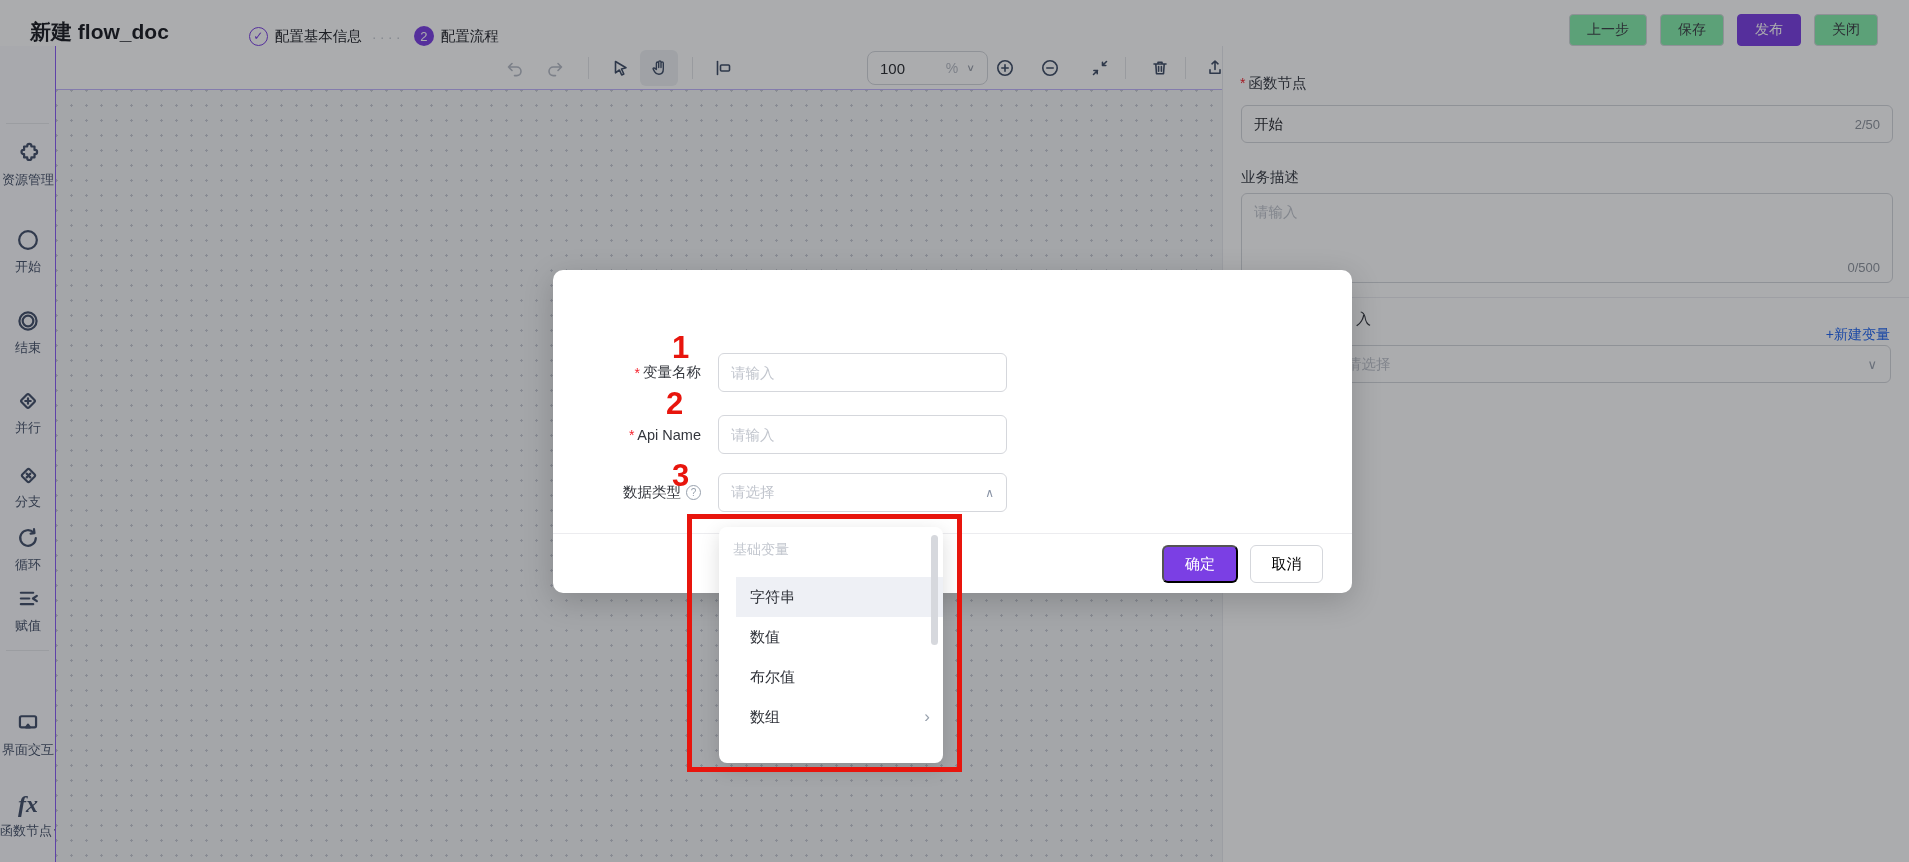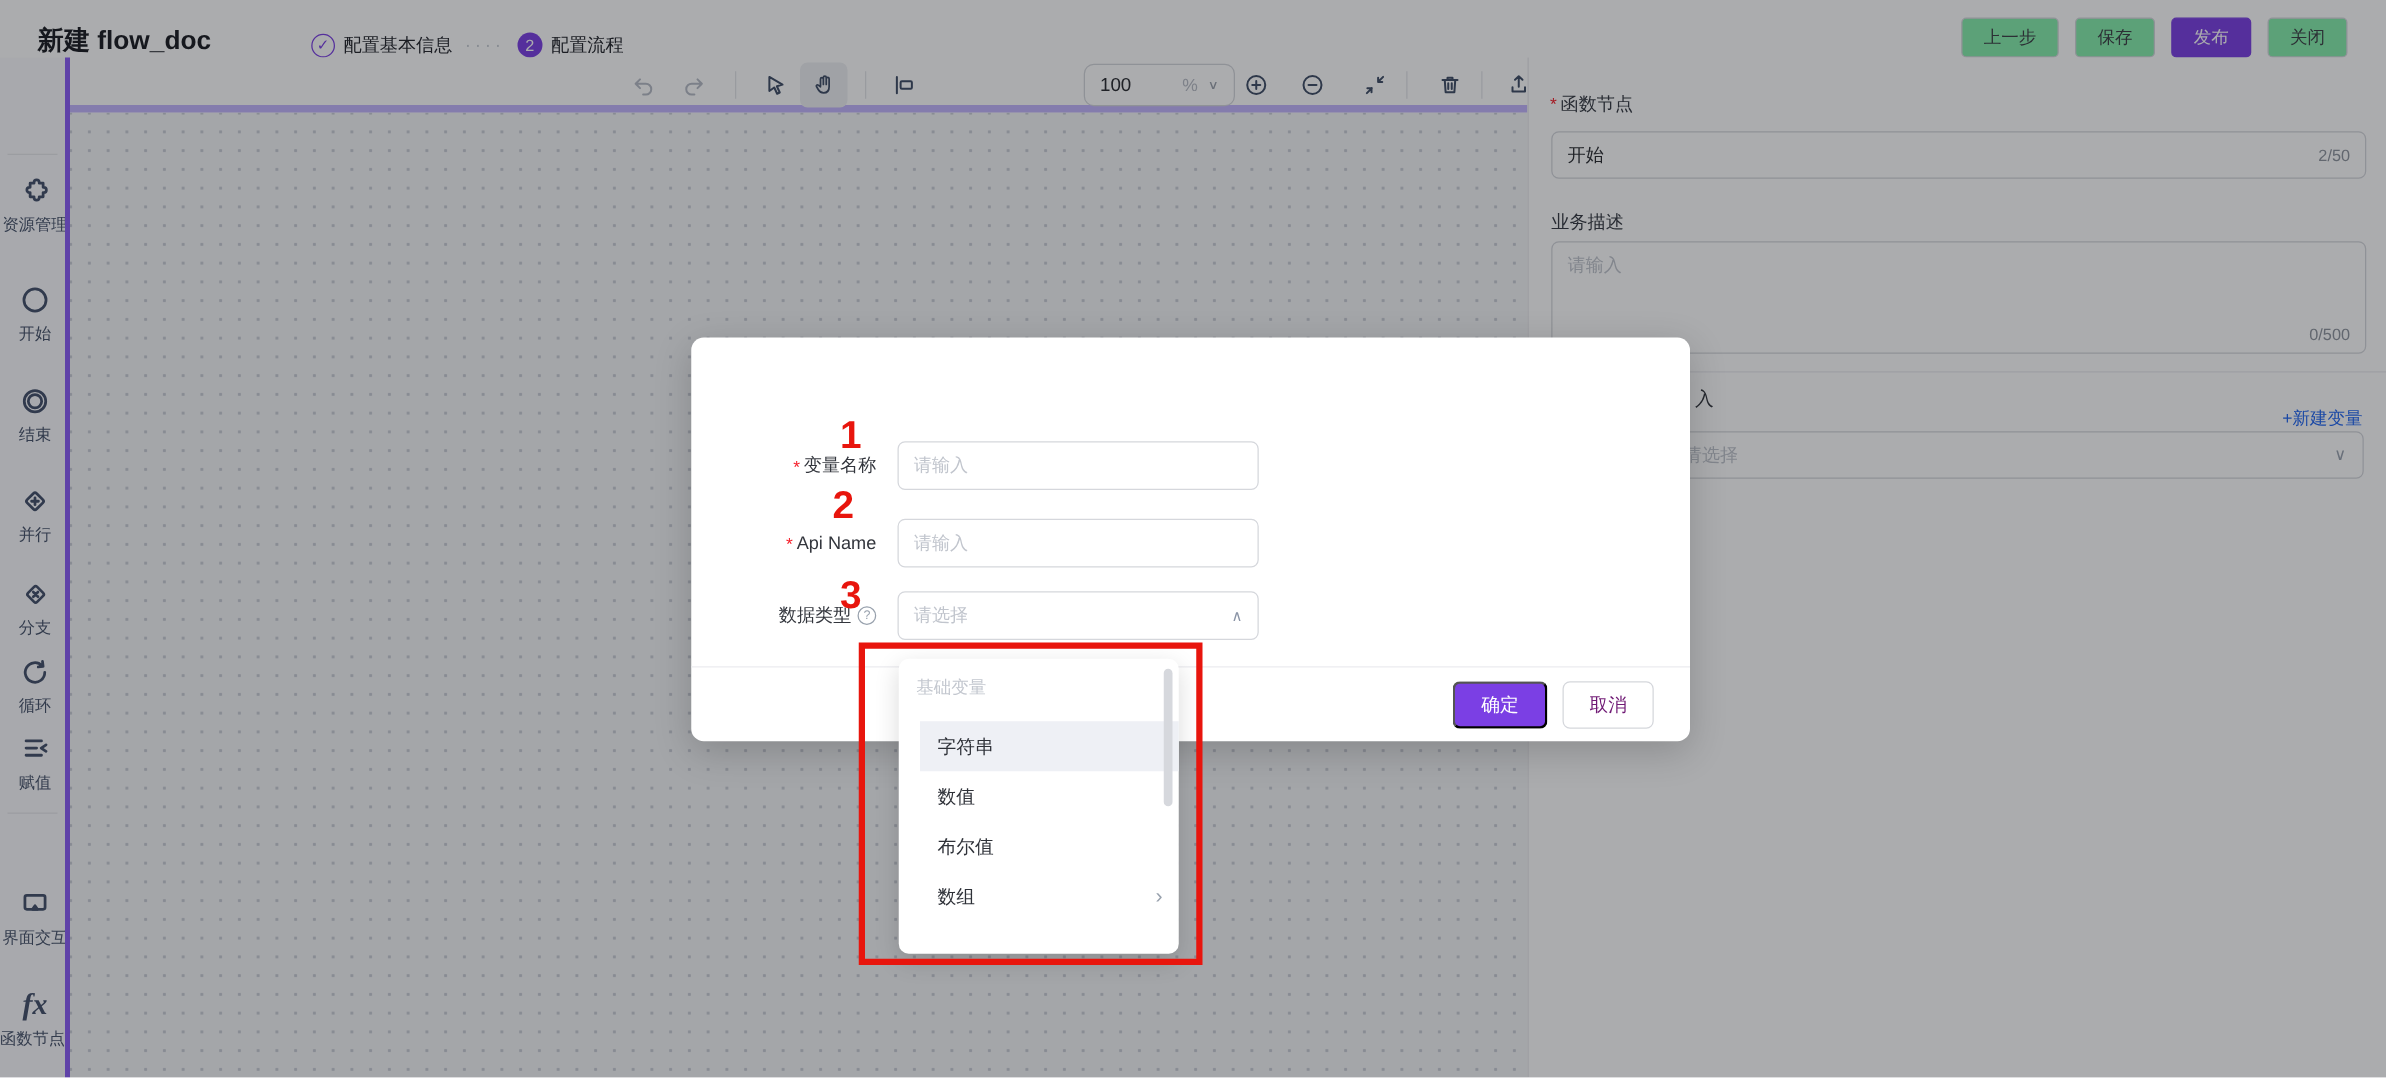--- a/index.html
+++ b/index.html
@@ -19,31 +19,31 @@
     font-size:13px; display:flex; align-items:center; justify-content:center; }
   .step-label { margin-left:7px; font-size:14.5px; color:#24262c; }
   .step-dots { margin:0 10px; color:#c8ccd3; font-size:15px; letter-spacing:3px; }
   .header-actions { margin-left:auto; margin-right:31px; display:flex; gap:13px; }
   .hbtn { height:32px; padding:0 17px; background:#86efac; border:1px solid #d5d7dc; border-radius:4px;
     font-size:14px; color:#3c3f45; display:flex; align-items:center; cursor:pointer; }
   .hbtn.primary { background:#7b3fe4; border-color:#7b3fe4; color:#fff; }
 
   
   .sidebar { position:absolute; left:0; top:46px; width:56px; height:816px; background:#fbfbfd;
-    border-right:4px solid #8b5cf6; overflow:hidden; z-index:1;padding-left:48px; }
+    border-right:1px solid #8b5cf6; overflow:hidden; z-index:1;padding-left:48px; }
   .side-divider { position:absolute; left:6px; right:6px; height:1px; background:#e7e8ec; }
   .side-item { position:absolute; left:0; width:56px; text-align:center; cursor:pointer; }
   .side-item svg { display:block; margin:0 auto; }
   .side-label { display:block; margin-top:5px; font-size:13px; color:#47536b; white-space:nowrap; }
   .fx-glyph { font-family:"Liberation Serif","DejaVu Serif",serif; font-style:italic;
     font-weight:bold; font-size:24px; color:#44516b; line-height:26px; }
 
   
   .toolbar { position:absolute; left:56px; top:46px; width:1166px; height:44px; background:#fff;
-    border-bottom:6px solid #c4b5fd; z-index:1; }
+    border-bottom:1px solid #c4b5fd; z-index:1; }
   .t-el { position:absolute; top:12px; }
   .t-ic { width:20px; height:20px; cursor:pointer; }
   .t-div { position:absolute; top:11px; width:1px; height:22px; background:#e4e5e9; }
   .hand-bg { position:absolute; left:584px; top:4px; width:38px; height:36px; background:#eef0f3;
     border-radius:6px; cursor:pointer; }
   .zoombox { position:absolute; left:811px; top:5px; width:121px; height:34px;
     border:1px solid #d5d7dc; border-radius:8px; display:flex; align-items:center;
     padding:0 12px; cursor:pointer; }
   .zoom-val { font-size:15px; color:#2a2c31; }
   .zoom-pct { margin-left:auto; font-size:14px; color:#b9bdc6; }
@@ -100,21 +100,21 @@
   .m-input input { border:none; outline:none; width:100%; font-size:14.5px; font-family:inherit;
     background:transparent; }
   .m-input input::placeholder { color:#c1c5cd; }
   .m-select { cursor:pointer; }
   .m-select .ph { font-size:14.5px; color:#c1c5cd; flex:1; }
   .m-select .chev { color:#8a94a6; font-size:12px; }
   .m-footer-line { position:absolute; left:0; top:263px; width:100%; height:1px; background:#ececef; }
   .m-btn { position:absolute; top:275px; height:38px; border-radius:6px; font-size:15px;
     display:flex; align-items:center; justify-content:center; cursor:pointer; }
   .m-ok { left:609px; width:76px; background:#7b3fe4; color:#fff; }
-  .m-cancel { left:697px; width:73px; background:#fff; border:1px solid #d5d7dc; color:#701a75; }
+  .m-cancel { left:697px; width:73px; background:#fff; border:1px solid #d5d7dc; color:#000000; }
 
   
   .dropdown { position:absolute; left:719px; top:527px; width:224px; height:236px; background:#fff;
     border-radius:8px; box-shadow:0 6px 20px rgba(0,0,0,.14); z-index:60; overflow:hidden; }
   .dd-notch { position:absolute; left:763px; top:521px; width:12px; height:12px; background:#fff;
     transform:rotate(45deg); z-index:59; }
   .dd-group { position:absolute; left:14px; top:14px; font-size:14px; color:#c3c7cf; }
   .dd-item { position:absolute; left:17px; width:224px; height:40px; display:flex; align-items:center;
     padding:0 14px; font-size:15px; color:#2e3138; cursor:pointer; }
   .dd-item.hl { background:#eef0f5; }

